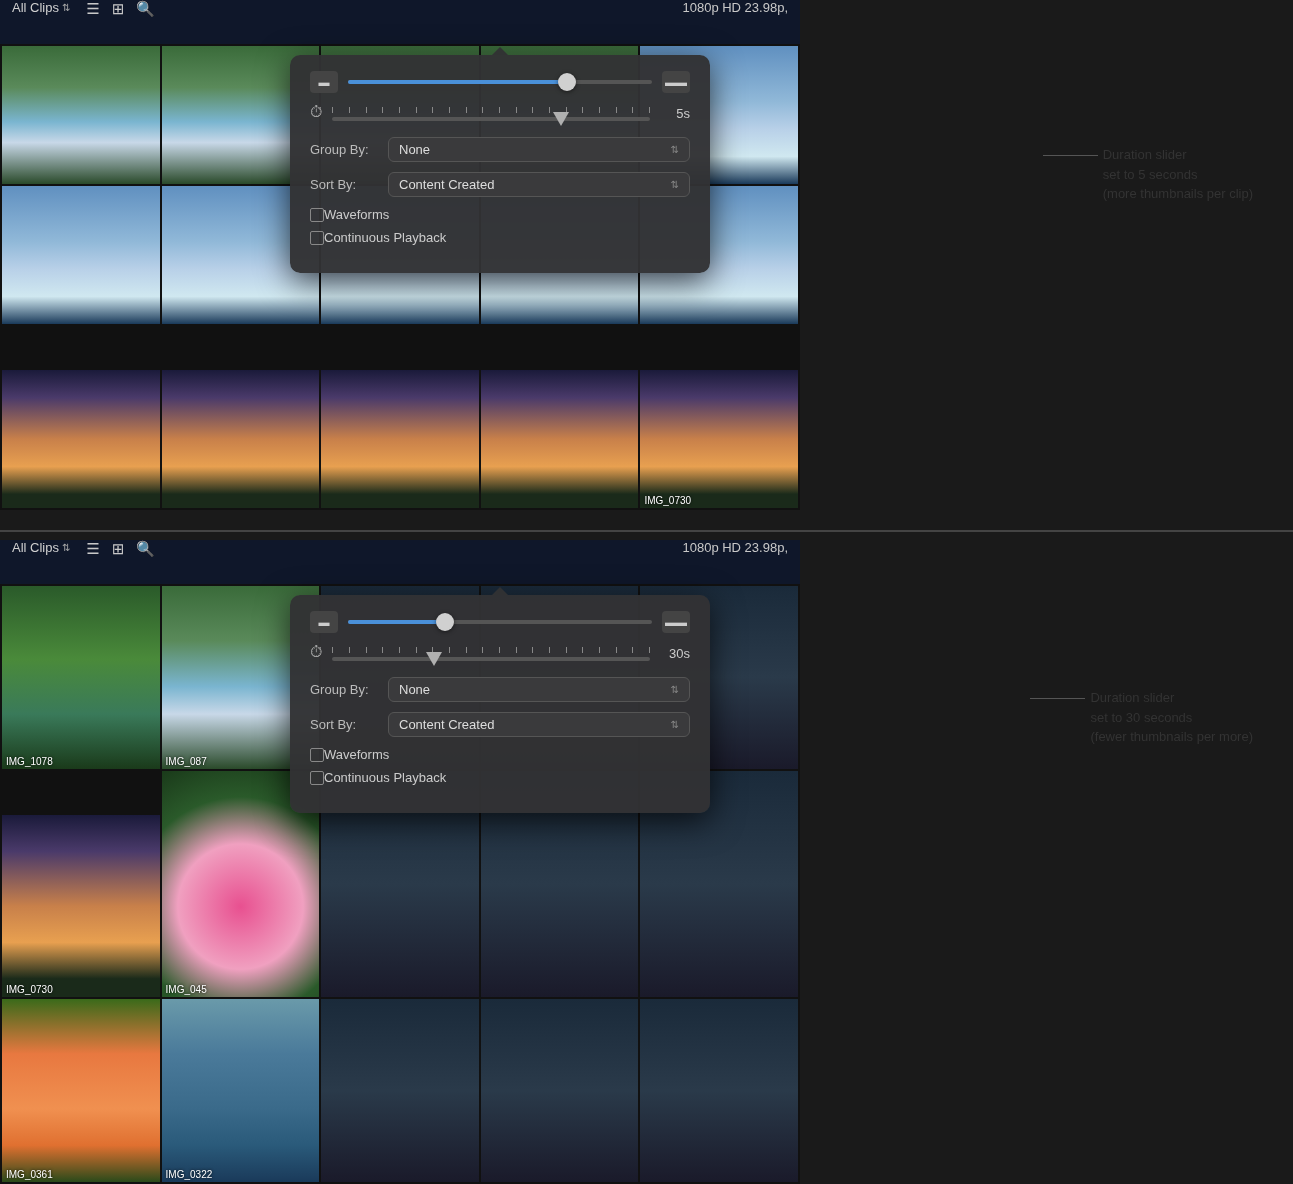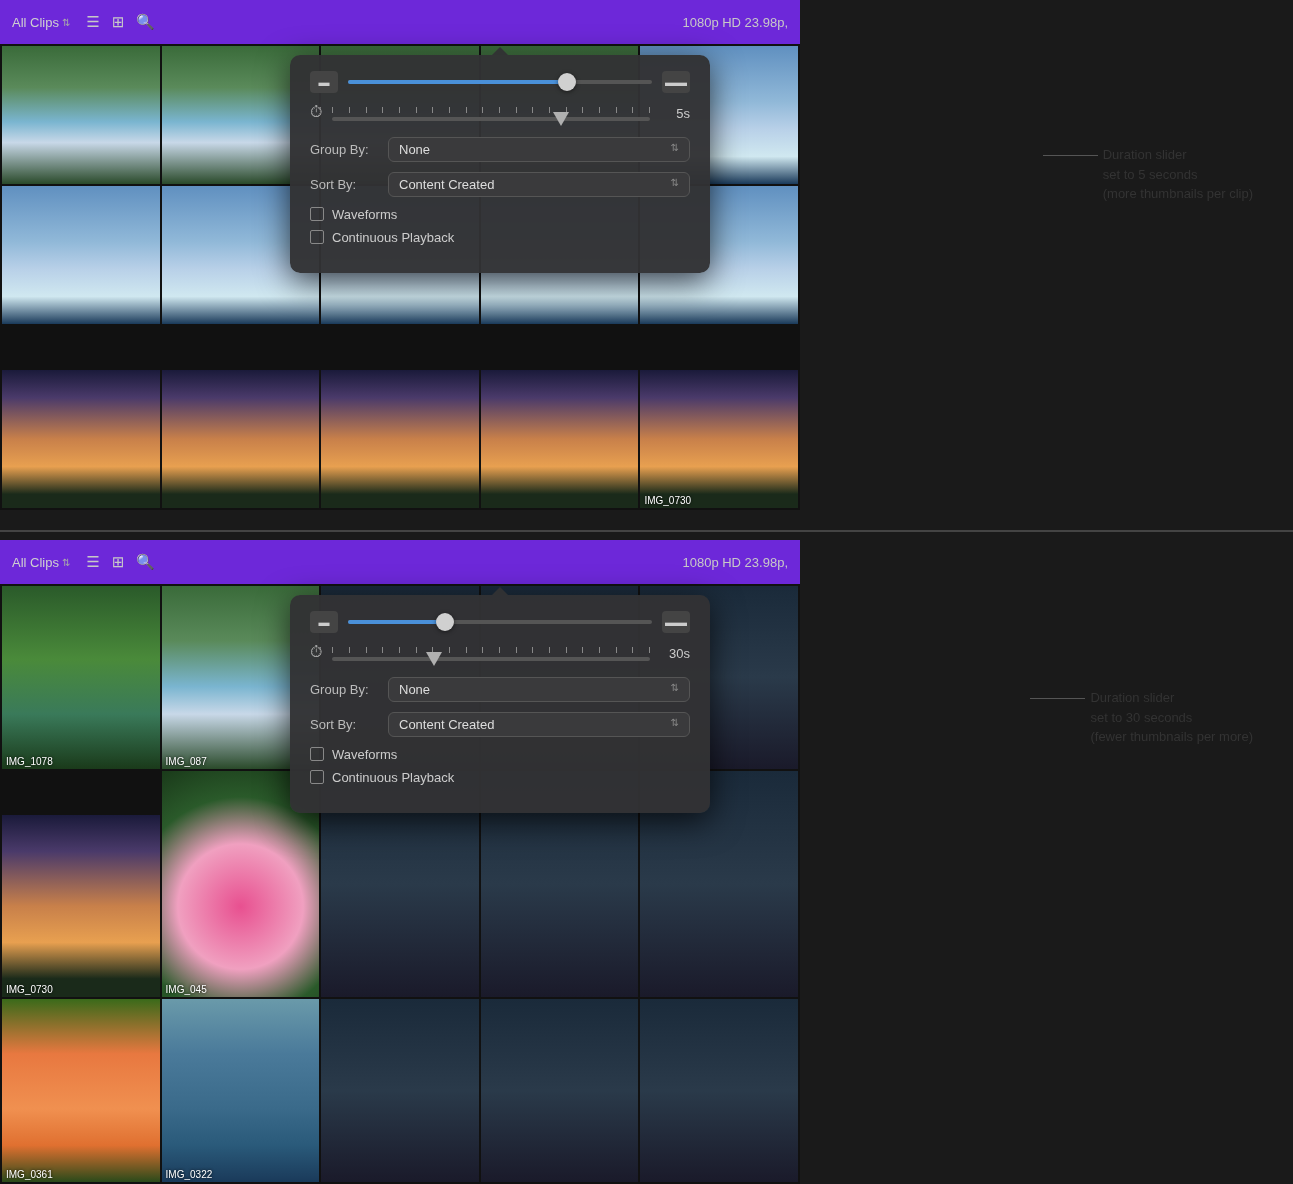--- a/index.html
+++ b/index.html
@@ -18,23 +18,23 @@
       left: 0;
       width: 800px;
       background: #2a2a2a;
     }
     .panel-top { top: 0; height: 510px; }
     .panel-bottom { top: 540px; height: 644px; }
 
     
     .toolbar {
       display: flex;
-      align-items: center;
+      align-items: flex-start;
       height: 44px;
-      background: #6d28d9;
+      background: #0f172a;
       padding: 0 12px;
       gap: 12px;
     }
     .toolbar-title {
       margin-left: auto;
       color: #c8c8c8;
       font-size: 13px;
       font-weight: 500;
     }
     .toolbar-icon {
@@ -236,31 +236,30 @@
     }
     .select-box {
       flex: 1;
       background: #3a3a3c;
       border: 1px solid #555;
       border-radius: 6px;
       color: #ddd;
       font-size: 13px;
       padding: 4px 10px;
       display: flex;
-      align-items: flex-start;
+      align-items: center;
       justify-content: space-between;
       cursor: pointer;
     }
     .select-arrows { color: #888; font-size: 10px; }
 
     
     .check-row {
       display: flex;
-      align-items: flex-start;
-      gap: 8px;
+      align-items: flex-end;
       margin-bottom: 8px;
     }
     .checkbox {
       width: 14px;
       height: 14px;
       border: 1px solid #888;
       border-radius: 2px;
       background: transparent;
       flex-shrink: 0;
     }

